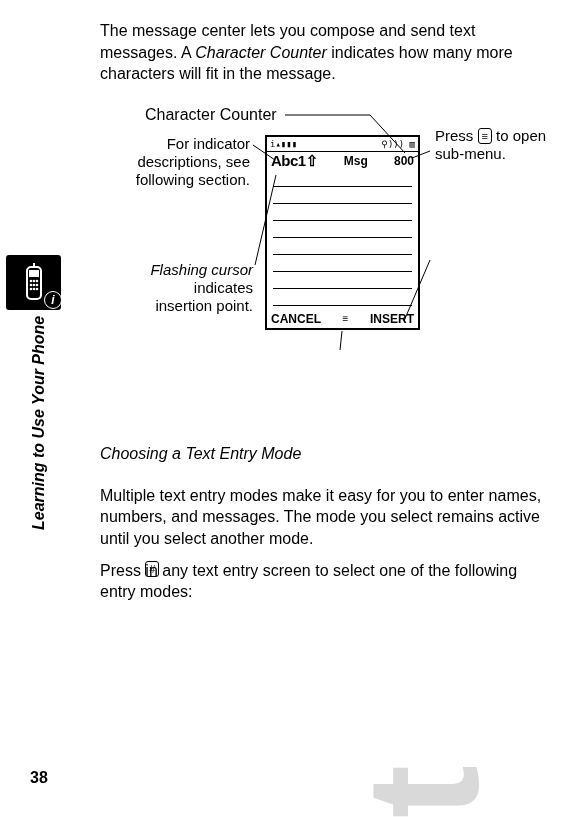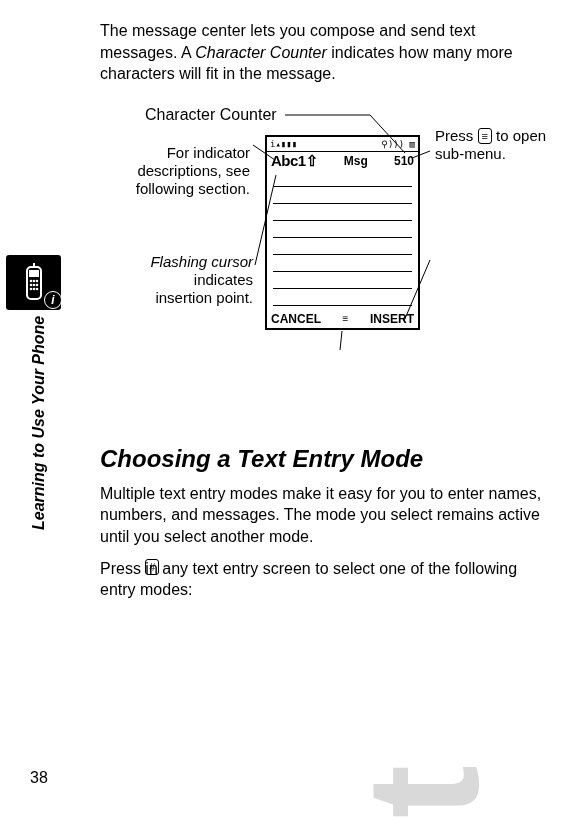--- a/index.html
+++ b/index.html
@@ -127,43 +127,43 @@
     display: inline-block;
     border: 1px solid #000;
     border-radius: 3px;
     padding: 0 3px;
     font-size: 11px;
     line-height: 14px;
     vertical-align: 1px;
   }
 
   .heading-counter { left: 55px; top: 0; font-size: 16px; }
-  .label-indicator { left: 30px; top: 39px; width: 130px; text-align: right; }
-  .label-cursor { left: 48px; top: 148px; width: 115px; text-align: right; }
+  .label-indicator { left: 30px; top: 30px; width: 130px; text-align: right; }
+  .label-cursor { left: 48px; top: 156px; width: 115px; text-align: right; }
   .label-cursor em { font-style: italic; }
   .label-menu { left: 345px; top: 22px; width: 135px; }
   .label-insert { left: 345px; top: 130px; width: 140px; }
   .label-cancel { left: 170px; top: 250px; width: 210px; }
 
   
   .leaders { position: absolute; left: 0; top: 0; width: 100%; height: 100%; pointer-events: none; }
 
   
   .subheading {
-    font-weight: bold;
+    font-weight: normal;
     font-style: italic;
-    font-size: 24px;
-    margin: 30px 0 10px 70px;
+    font-size: 16px;
+    margin: 30px 0 22px 70px;
   }
 
   .page-number {
     position: absolute;
     left: 30px;
     bottom: 30px;
-    font-weight: normal;
+    font-weight: bold;
     font-size: 16px;
   }
 </style>
 </head>
 <body>
 
 <div class="draft-watermark">Draft</div>
 
 <div class="page">
 
@@ -194,21 +194,21 @@
   <div class="diagram-area">
 
     <div class="screen">
       <div class="status-bar">
         <span class="sig">i▴▮▮▮</span>
         <span class="bat">⚲))) ▥</span>
       </div>
       <div class="title-row">
         <span class="mode">Abc1⇧</span>
         <span>Msg</span>
-        <span>510</span>
+        <span>800</span>
       </div>
       <div class="lines-area">
         <div class="line"></div>
           <div class="line"></div>
           <div class="line"></div>
         <div class="line"></div>
           <div class="line"></div>
           <div class="line"></div>
         <div class="line"></div>
           <div class="line"></div>

